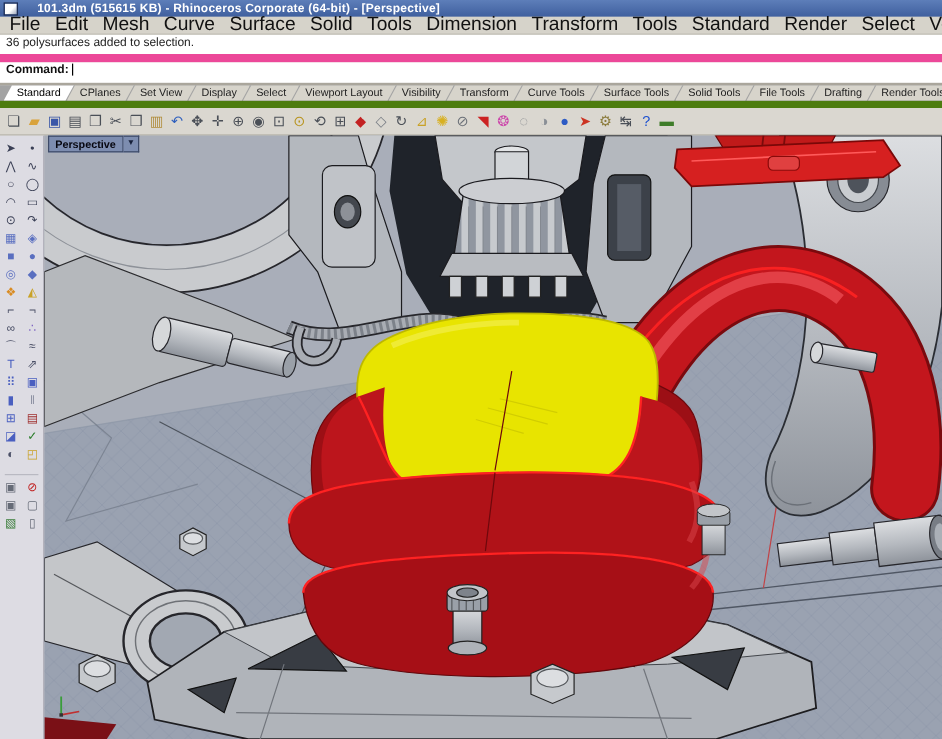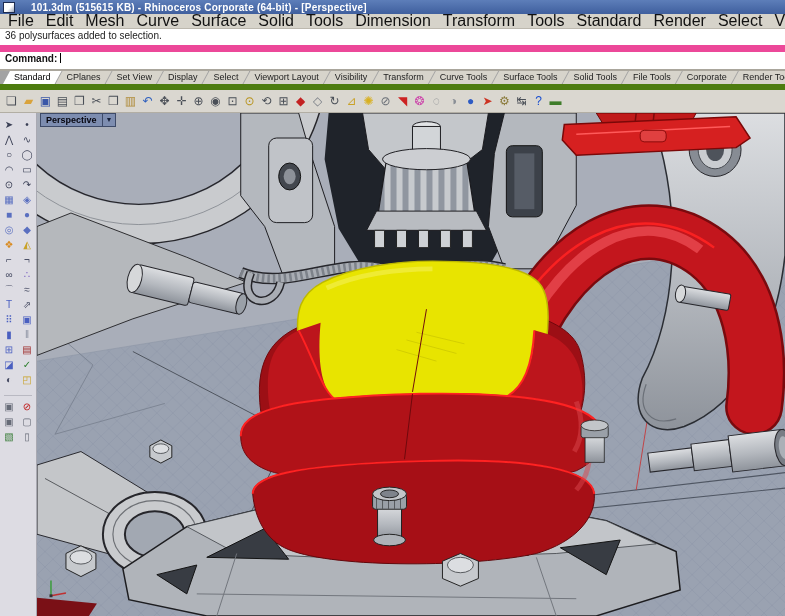--- a/index.html
+++ b/index.html
@@ -83,21 +83,21 @@
       <span class="tab">Set View</span>
       <span class="tab">Display</span>
       <span class="tab">Select</span>
       <span class="tab">Viewport Layout</span>
       <span class="tab">Visibility</span>
       <span class="tab">Transform</span>
       <span class="tab">Curve Tools</span>
       <span class="tab">Surface Tools</span>
       <span class="tab">Solid Tools</span>
       <span class="tab">File Tools</span>
-      <span class="tab">Corporate</span>
+      <span class="tab">Drafting</span>
       <span class="tab">Render Tools</span>
     </div>
 
   <div class="toolbar">
 
   <span class="ticon" title="new-file-icon" style="color: rgb(74, 79, 87);">❏</span>
       <span class="ticon" title="open-folder-icon" style="color: rgb(217, 163, 60);">▰</span>
       <span class="ticon" title="save-icon" style="color: rgb(58, 87, 168);">▣</span>
       <span class="ticon" title="print-icon" style="color: rgb(74, 79, 87);">▤</span>
       <span class="ticon" title="export-icon" style="color: rgb(74, 79, 87);">❐</span>

